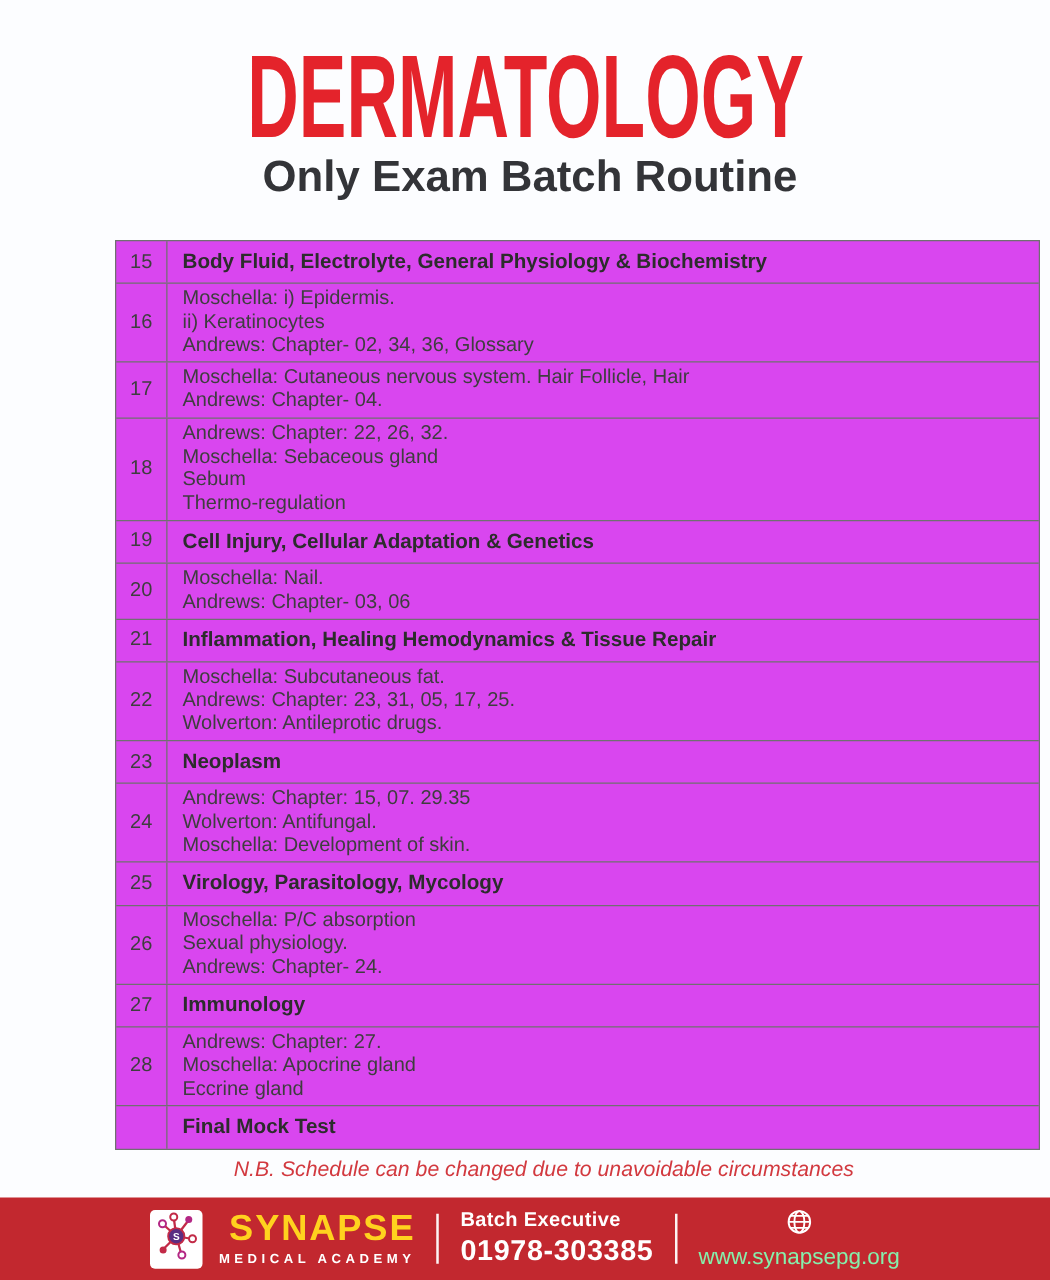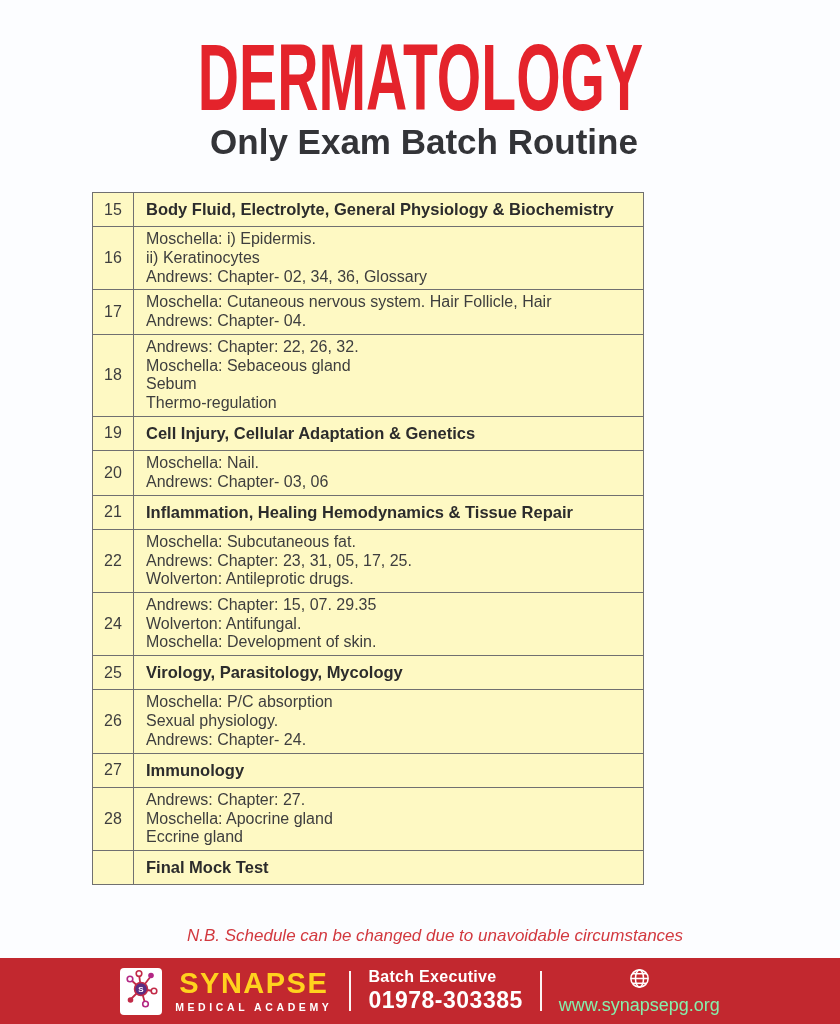--- a/index.html
+++ b/index.html
@@ -15,22 +15,22 @@
     display:inline-block;margin:0;line-height:1;white-space:nowrap;
     font-size:84px;font-weight:bold;color:#E4232B;letter-spacing:0px;
     transform:scale(0.68,1.12);transform-origin:center top;
   }
   .subtitle-wrap{position:absolute;top:122px;left:4px;width:100%;text-align:center;}
   .page-subtitle{
     margin:0;font-size:35px;font-weight:bold;color:#333438;letter-spacing:0px;
   }
   
   .routine-table{
-    position:absolute;left:92px;top:192px;width:552px;
-    border:1px solid #707070;background:#fef9c3;
+    position:absolute;left:92px;top:192px;width:740px;
+    border:1px solid #707070;background:#d946ef;
     box-sizing:border-box;
   }
   .trow{display:flex;border-bottom:1px solid #707070;}
   .trow:last-child{border-bottom:none;}
   .tnum{
     width:40px;min-width:40px;border-right:1px solid #707070;
     display:flex;align-items:center;justify-content:center;
     font-size:16px;color:#3E3E3E;
   }
   .tcell{
@@ -46,21 +46,21 @@
   
   .footer-bar{
     position:absolute;left:0;bottom:0;width:100%;height:66px;
     background:#C2282F;
   }
   .footer-inner{height:100%;display:flex;align-items:center;justify-content:center;gap:13px;}
   .logo-box{
     width:42px;height:47px;background:#fff;border-radius:4px;
     display:flex;align-items:center;justify-content:center;flex:0 0 auto;
   }
-  .brand-block{display:flex;flex-direction:column;align-items:center;}
+  .brand-block{display:flex;flex-direction:column;align-items:flex-end;}
   .brand-name{color:#FFD21E;font-size:29px;font-weight:bold;letter-spacing:1.5px;line-height:1;}
   .brand-sub{color:#FFFFFF;font-size:10.5px;font-weight:bold;letter-spacing:3.6px;margin-top:3px;white-space:nowrap;}
   .v-divider{width:2px;height:40px;background:rgba(255,255,255,0.95);margin:0 4px;}
   .contact-block{display:flex;flex-direction:column;align-items:flex-start;}
   .contact-label{color:#fff;font-size:16px;font-weight:bold;letter-spacing:0.3px;}
   .contact-phone{color:#fff;font-size:23px;font-weight:bold;letter-spacing:0.5px;margin-top:1px;}
   .site-block{display:flex;flex-direction:column;align-items:center;}
   .site-url{color:#86efac;font-size:18px;font-weight:normal;margin-top:1px;}
 </style>
 </head>
@@ -122,20 +122,26 @@
       <div class="tcell">
         <div class="tline">Inflammation, Healing Hemodynamics &amp; Tissue Repair</div>
       </div>
     </div>
     <div class="trow detail">
       <div class="tnum">22</div>
       <div class="tcell">
         <div class="tline">Moschella: Subcutaneous fat.</div>
         <div class="tline">Andrews: Chapter: 23, 31, 05, 17, 25.</div>
         <div class="tline">Wolverton: Antileprotic drugs.</div>
+      </div>
+    </div>
+    <div class="trow topic">
+      <div class="tnum">23</div>
+      <div class="tcell">
+        <div class="tline">Neoplasm</div>
       </div>
     </div>
     <div class="trow detail tall">
       <div class="tnum">24</div>
       <div class="tcell">
         <div class="tline">Andrews: Chapter: 15, 07. 29.35</div>
         <div class="tline">Wolverton: Antifungal.</div>
         <div class="tline">Moschella: Development of skin.</div>
       </div>
     </div>

